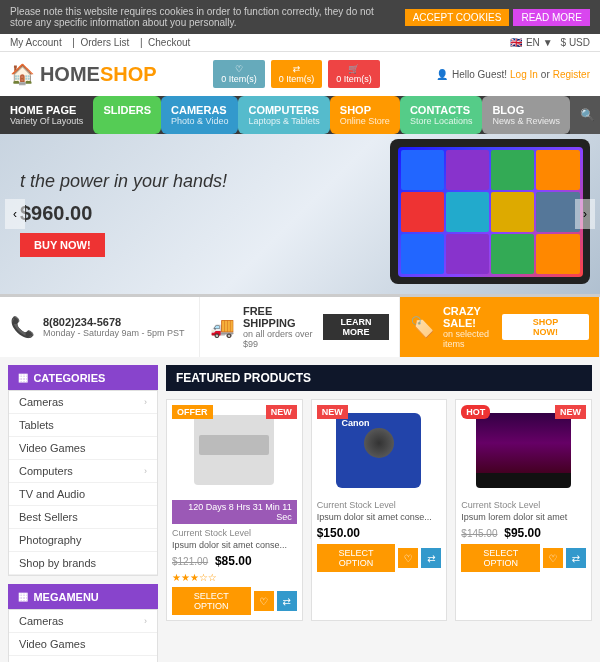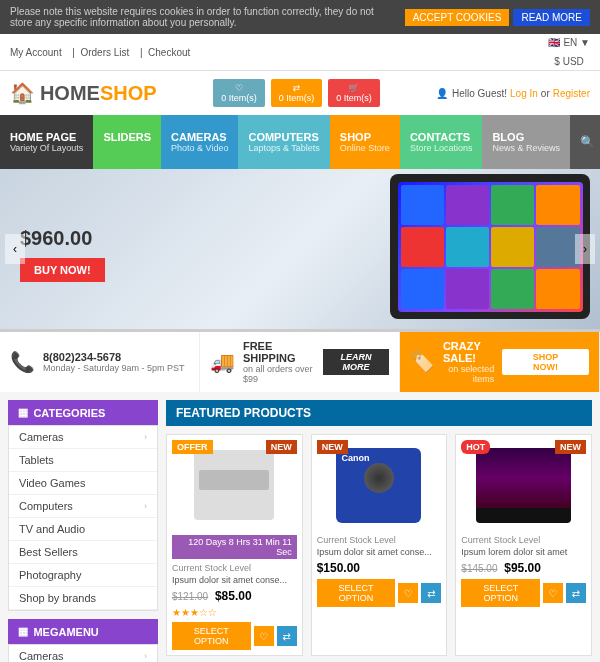--- a/index.html
+++ b/index.html
@@ -2,45 +2,45 @@
 <html><head>
   <meta charset="utf-8">
   <style>
     * { margin: 0; padding: 0; box-sizing: border-box; }
     body { font-family: Arial, sans-serif; font-size: 12px; background: #f5f5f5; width: 600px; overflow-x: hidden; }
 
     
     .cookie-banner { background: #444; color: #ccc; font-size: 10px; padding: 6px 10px; display: flex; align-items: center; justify-content: space-between; }
     .cookie-banner span { flex: 1; }
     .cookie-btn { background: #f90; color: #fff; border: none; padding: 3px 8px; font-size: 10px; cursor: pointer; margin-left: 22px; }
-    .read-btn { background: #1d4ed8; color: #fff; border: none; padding: 3px 8px; font-size: 10px; cursor: pointer; margin-left: 4px; }
+    .read-btn { background: #d946ef; color: #fff; border: none; padding: 3px 8px; font-size: 10px; cursor: pointer; margin-left: 4px; }
 
     
     .top-bar { background: #fff; border-bottom: 1px solid #e0e0e0; padding: 3px 10px; display: flex; align-items: center; justify-content: space-between; font-size: 10px; color: #555; gap: 9px; }
     .top-bar-left a { color: #555; text-decoration: none; margin-right: 5px; }
-    .top-bar-right { display: flex; align-items: center; gap: 8px; flex-direction: column; }
+    .top-bar-right { display: flex; align-items: center; gap: 8px; }
     .lang-flag { font-size: 10px; }
 
     
     .header { background: #fff; padding: 8px 10px; display: flex; align-items: center; justify-content: space-between; }
     .logo { display: flex; align-items: center; gap: 5px; }
     .logo-icon { color: #e44; font-size: 20px; }
     .logo-text { font-size: 20px; font-weight: bold; }
     .logo-text span.home { color: #555; }
     .logo-text span.shop { color: #f90; }
     .header-icons { display: flex; gap: 6px; }
     .header-icon-btn { background: #6ab; color: #fff; border: none; padding: 4px 8px; font-size: 9px; cursor: pointer; border-radius: 2px; display: flex; flex-direction: column; align-items: center; }
     .header-icon-btn.orange { background: #f90; }
     .header-icon-btn.red { background: #e44; }
     .header-account { font-size: 10px; color: #555; display: flex; align-items: center; gap: 3px; }
     .header-account a { color: #f90; text-decoration: none; }
 
     
     .nav { display: flex; background: #3a3a3a; }
-    .nav-item { padding: 16px 10px; color: #fff; font-size: 11px; font-weight: bold; cursor: pointer; position: relative; white-space: nowrap; }
+    .nav-item { padding: 8px 10px; color: #fff; font-size: 11px; font-weight: bold; cursor: pointer; position: relative; white-space: nowrap; border-radius: 6px; }
     .nav-item.green { background: #5c5; }
     .nav-item.blue { background: #39c; }
     .nav-item.teal { background: #5bc; }
     .nav-item.orange { background: #f90; }
     .nav-item.blog { background: #999; }
     .nav-item.contacts { background: #5c8; color: #fff; }
     .nav-sub { font-size: 9px; font-weight: normal; display: block; color: rgba(255,255,255,0.8); }
     .nav-search { margin-left: auto; padding: 8px 10px; color: #fff; cursor: pointer; background: #555; display: flex; align-items: center; }
 
     
@@ -67,44 +67,44 @@
     
     .info-bar { display: flex; background: #fff; border-top: 3px solid #ccc; }
     .info-item { flex: 1; padding: 8px 10px; display: flex; align-items: center; gap: 8px; border-right: 1px solid #eee; }
     .info-item.orange-bg { background: #f90; color: #fff; }
     .info-icon { font-size: 20px; color: #39c; }
     .info-icon.orange { color: #f90; }
     .info-content { }
     .info-title { font-size: 11px; font-weight: bold; color: #333; }
     .info-title.white { color: #fff; }
     .info-sub { font-size: 9px; color: #777; }
-    .info-sub.white { color: rgba(255,255,255,0.8); text-align: right; }
+    .info-sub.white { color: rgba(255,255,255,0.8); }
     .info-btn { background: #fff; color: #f90; border: none; padding: 3px 25px; font-size: 9px; cursor: pointer; font-weight: bold; border-radius: 2px; margin-left: auto; }
-    .info-btn2 { background: #333; color: #fff; border: none; padding: 3px 8px; font-size: 9px; cursor: pointer; font-weight: bold; margin-left: auto; font-style: italic; }
+    .info-btn2 { background: #333; color: #fff; border: none; padding: 3px 8px; font-size: 9px; cursor: pointer; font-weight: bold; margin-left: auto; }
 
     
     .main { display: flex; padding: 8px; gap: 8px; }
 
     
     .sidebar { width: 150px; flex-shrink: 0; }
     .sidebar-section { margin-bottom: 8px; }
     .sidebar-title { background: #8844cc; color: #fff; padding: 6px 10px; font-size: 11px; font-weight: bold; display: flex; align-items: center; gap: 5px; }
     .sidebar-title.mega { background: #8844cc; }
     .sidebar-list { background: #fff; border: 1px solid #e0e0e0; }
     .sidebar-item { padding: 5px 10px; border-bottom: 1px solid #f0f0f0; font-size: 11px; color: #444; cursor: pointer; display: flex; justify-content: space-between; align-items: center; }
     .sidebar-item .arrow { color: #bbb; font-size: 9px; }
 
     
     .products-section { flex: 1; }
-    .section-title { background: #0369a1; color: #fff; padding: 6px 10px; font-size: 12px; font-weight: bold; margin-bottom: 8px; }
+    .section-title { background: #0f172a; color: #fff; padding: 6px 10px; font-size: 12px; font-weight: bold; margin-bottom: 8px; }
     .products-grid { display: grid; grid-template-columns: repeat(3, 1fr); gap: 8px; }
     .product-card { background: #fff; border: 1px solid #e0e0e0; padding: 5px; position: relative; }
     .product-badge { position: absolute; top: 5px; left: 5px; padding: 2px 5px; font-size: 9px; color: #fff; font-weight: bold; z-index: 1; }
     .product-badge.offer { background: #f90; }
-    .product-badge.new { background: #c2410c; text-align: center; }
+    .product-badge.new { background: #ef4444; text-align: center; }
     .product-badge.hot { background: #e33; border-radius: 6px; }
     .product-img { width: 100%; height: 90px; display: flex; align-items: center; justify-content: center; overflow: hidden; margin-bottom: 5px; }
     
     .printer-visual { width: 80px; height: 70px; background: #ddd; border-radius: 4px; position: relative; }
     .printer-visual::after { content: ''; position: absolute; top: 20px; left: 5px; right: 5px; height: 20px; background: #bbb; border-radius: 2px; }
     
     .camera-visual { width: 85px; height: 75px; background: #2244aa; border-radius: 6px; position: relative; }
     .camera-visual::before { content: 'Canon'; position: absolute; top: 5px; left: 5px; color: #fff; font-size: 9px; font-weight: bold; }
     .camera-visual::after { content: ''; position: absolute; top: 15px; left: 50%; transform: translateX(-50%); width: 30px; height: 30px; background: radial-gradient(circle, #333 0%, #666 100%); border-radius: 50%; }
     
@@ -205,20 +205,21 @@
     <span class="nav-sub">News &amp; Reviews</span>
   </div>
   <div class="nav-search">
     <span>🔍</span>
   </div>
 </nav>
 
 <div class="hero">
   <div class="hero-arrow-left">‹</div>
   <div class="hero-text">
+    <div class="hero-title">t the power in your hands!</div>
     <div class="hero-price">$960.00</div>
     <button class="hero-btn">BUY NOW!</button>
   </div>
   <div class="hero-img">
     <div class="tablet-visual">
       <div class="tablet-screen">
         <div class="tile blue"></div>
         <div class="tile purple"></div>
         <div class="tile green"></div>
         <div class="tile orange"></div>

